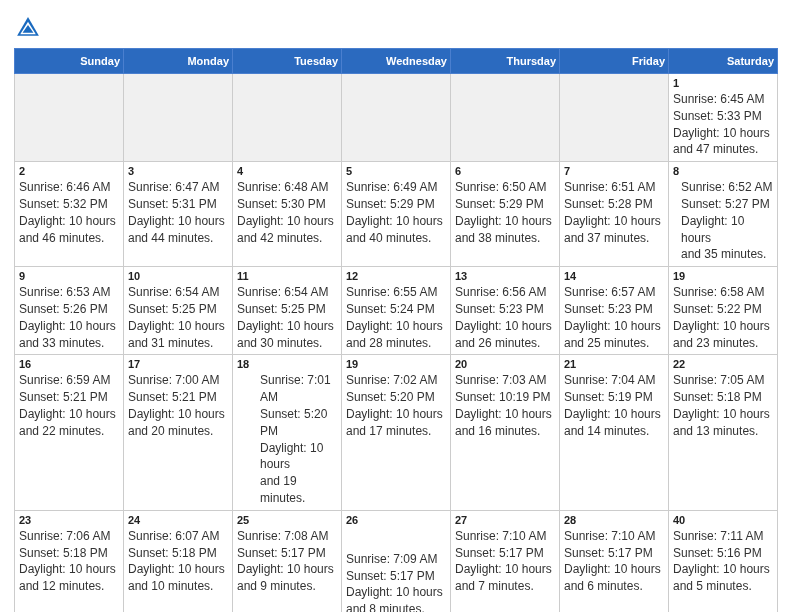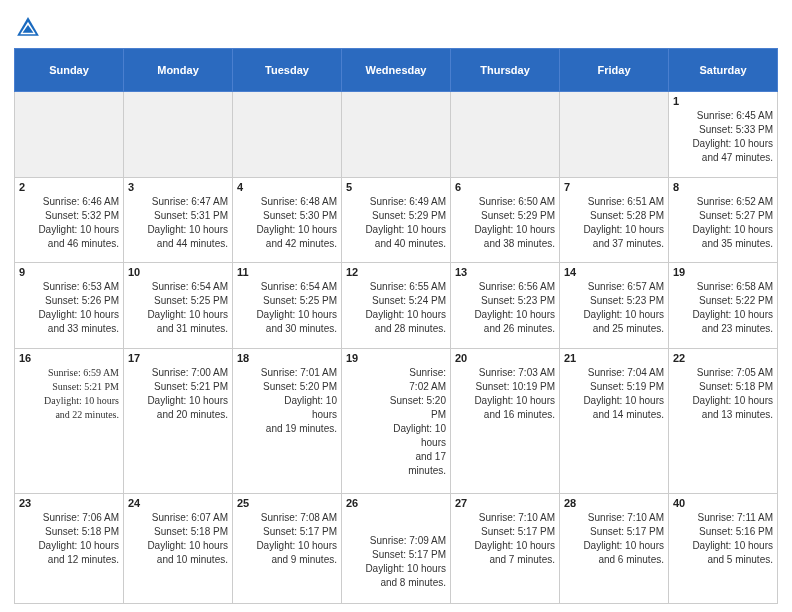--- a/index.html
+++ b/index.html
@@ -59,22 +59,22 @@
       border: 1px solid #ccc;
       border-collapse: collapse;
       width: 100%;
       table-layout: fixed;
     }
     .calendar th {
       background: #2b6abf;
       color: #fff;
       font-size: 11px;
       font-weight: bold;
-      padding: 15px 3px;
-      text-align: center;
+      padding: 6px 3px;
+      text-align: right;
       border: 1px solid #4a7fcf;
     }
     .calendar td {
       border: 1px solid #ccc;
       vertical-align: top;
       padding: 3px 4px;
       font-size: 8.5px;
       color: #333;
       background: #fff;
       height: 78px;
@@ -86,24 +86,23 @@
       height: 68px;
     }
     .day-num {
       font-size: 11px;
       font-weight: bold;
       color: #222;
       display: block;
       margin-bottom: 2px;
     }
     .day-info {
-      font-size: 10px;
+      font-size: 12px;
       color: #333;
       line-height: 1.4;
-      text-align: right;
     }
   </style>
 </head>
 <body>
 
 <div class="page">
   <div class="header">
     <div class="logo">
       <svg class="logo-icon" viewBox="0 0 36 36">
         <polygon points="18,4 32,28 4,28" fill="#1a6abf"></polygon>
@@ -246,42 +245,42 @@
             <span class="day-num">19</span>
             <div class="day-info" style="white-space: pre-line;">Sunrise: 6:58 AM
 Sunset: 5:22 PM
 Daylight: 10 hours
 and 23 minutes.</div>
           </td>
         </tr>
         <tr>
           <td>
             <span class="day-num">16</span>
-            <div class="day-info" style="white-space: pre-line; font-family: Liberation Serif, serif;">Sunrise: 6:59 AM
+            <div class="day-info" style="white-space: pre-line;">Sunrise: 6:59 AM
 Sunset: 5:21 PM
 Daylight: 10 hours
 and 22 minutes.</div>
           </td>
           <td>
             <span class="day-num">17</span>
             <div class="day-info" style="white-space: pre-line;">Sunrise: 7:00 AM
 Sunset: 5:21 PM
 Daylight: 10 hours
 and 20 minutes.</div>
           </td>
           <td>
             <span class="day-num">18</span>
             <div class="day-info" style="white-space: pre-line; margin-left: 23px;">Sunrise: 7:01 AM
 Sunset: 5:20 PM
 Daylight: 10 hours
 and 19 minutes.</div>
           </td>
           <td>
             <span class="day-num">19</span>
-            <div class="day-info" style="white-space: pre-line; margin-left: 42px;">Sunrise: 7:02 AM
+            <div class="day-info" style="white-space: pre-line;">Sunrise: 7:02 AM
 Sunset: 5:20 PM
 Daylight: 10 hours
 and 17 minutes.</div>
           </td>
           <td>
             <span class="day-num">20</span>
             <div class="day-info" style="white-space: pre-line;">Sunrise: 7:03 AM
 Sunset: 10:19 PM
 Daylight: 10 hours
 and 16 minutes.</div>

